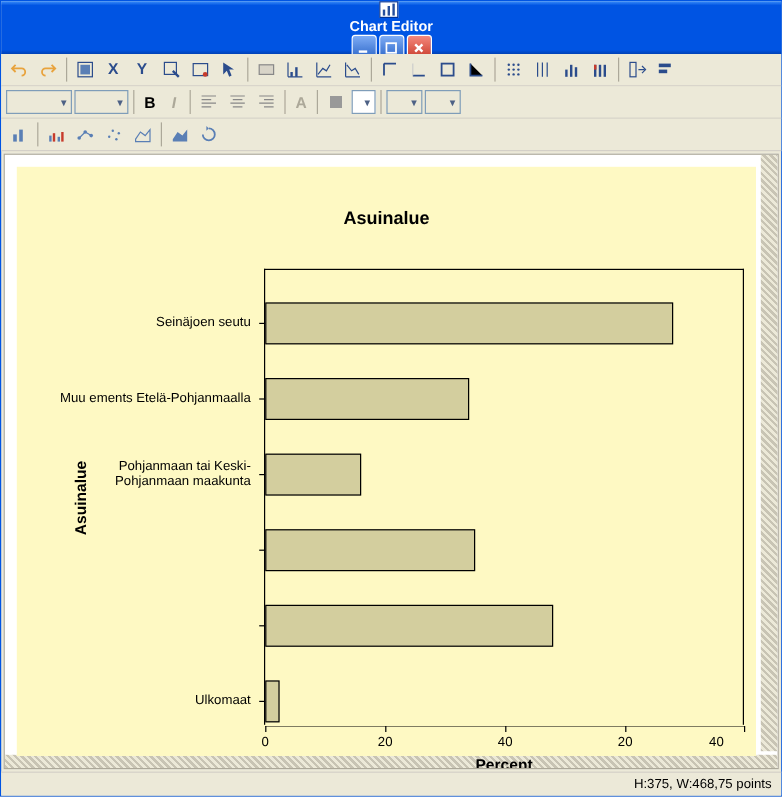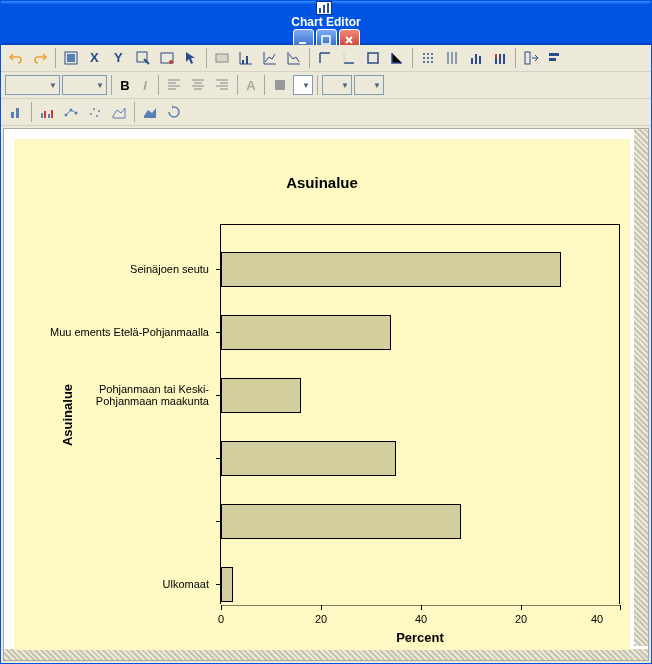--- a/index.html
+++ b/index.html
@@ -353,13 +353,16 @@
         <div class="tick-label" style="left:200px">40</div>
         <div class="tick-label" style="left:300px">20</div>
         <div class="tick-label" style="left:376px">40</div>
 
         <div class="xlabel">Percent</div>
         <div class="ylabel">Asuinalue</div>
       </div>
     </div>
   </div>
 
+  <div class="statusbar">
+    <span>H:375, W:468,75 points</span>
+  </div>
 </div>
 
 </body></html>

